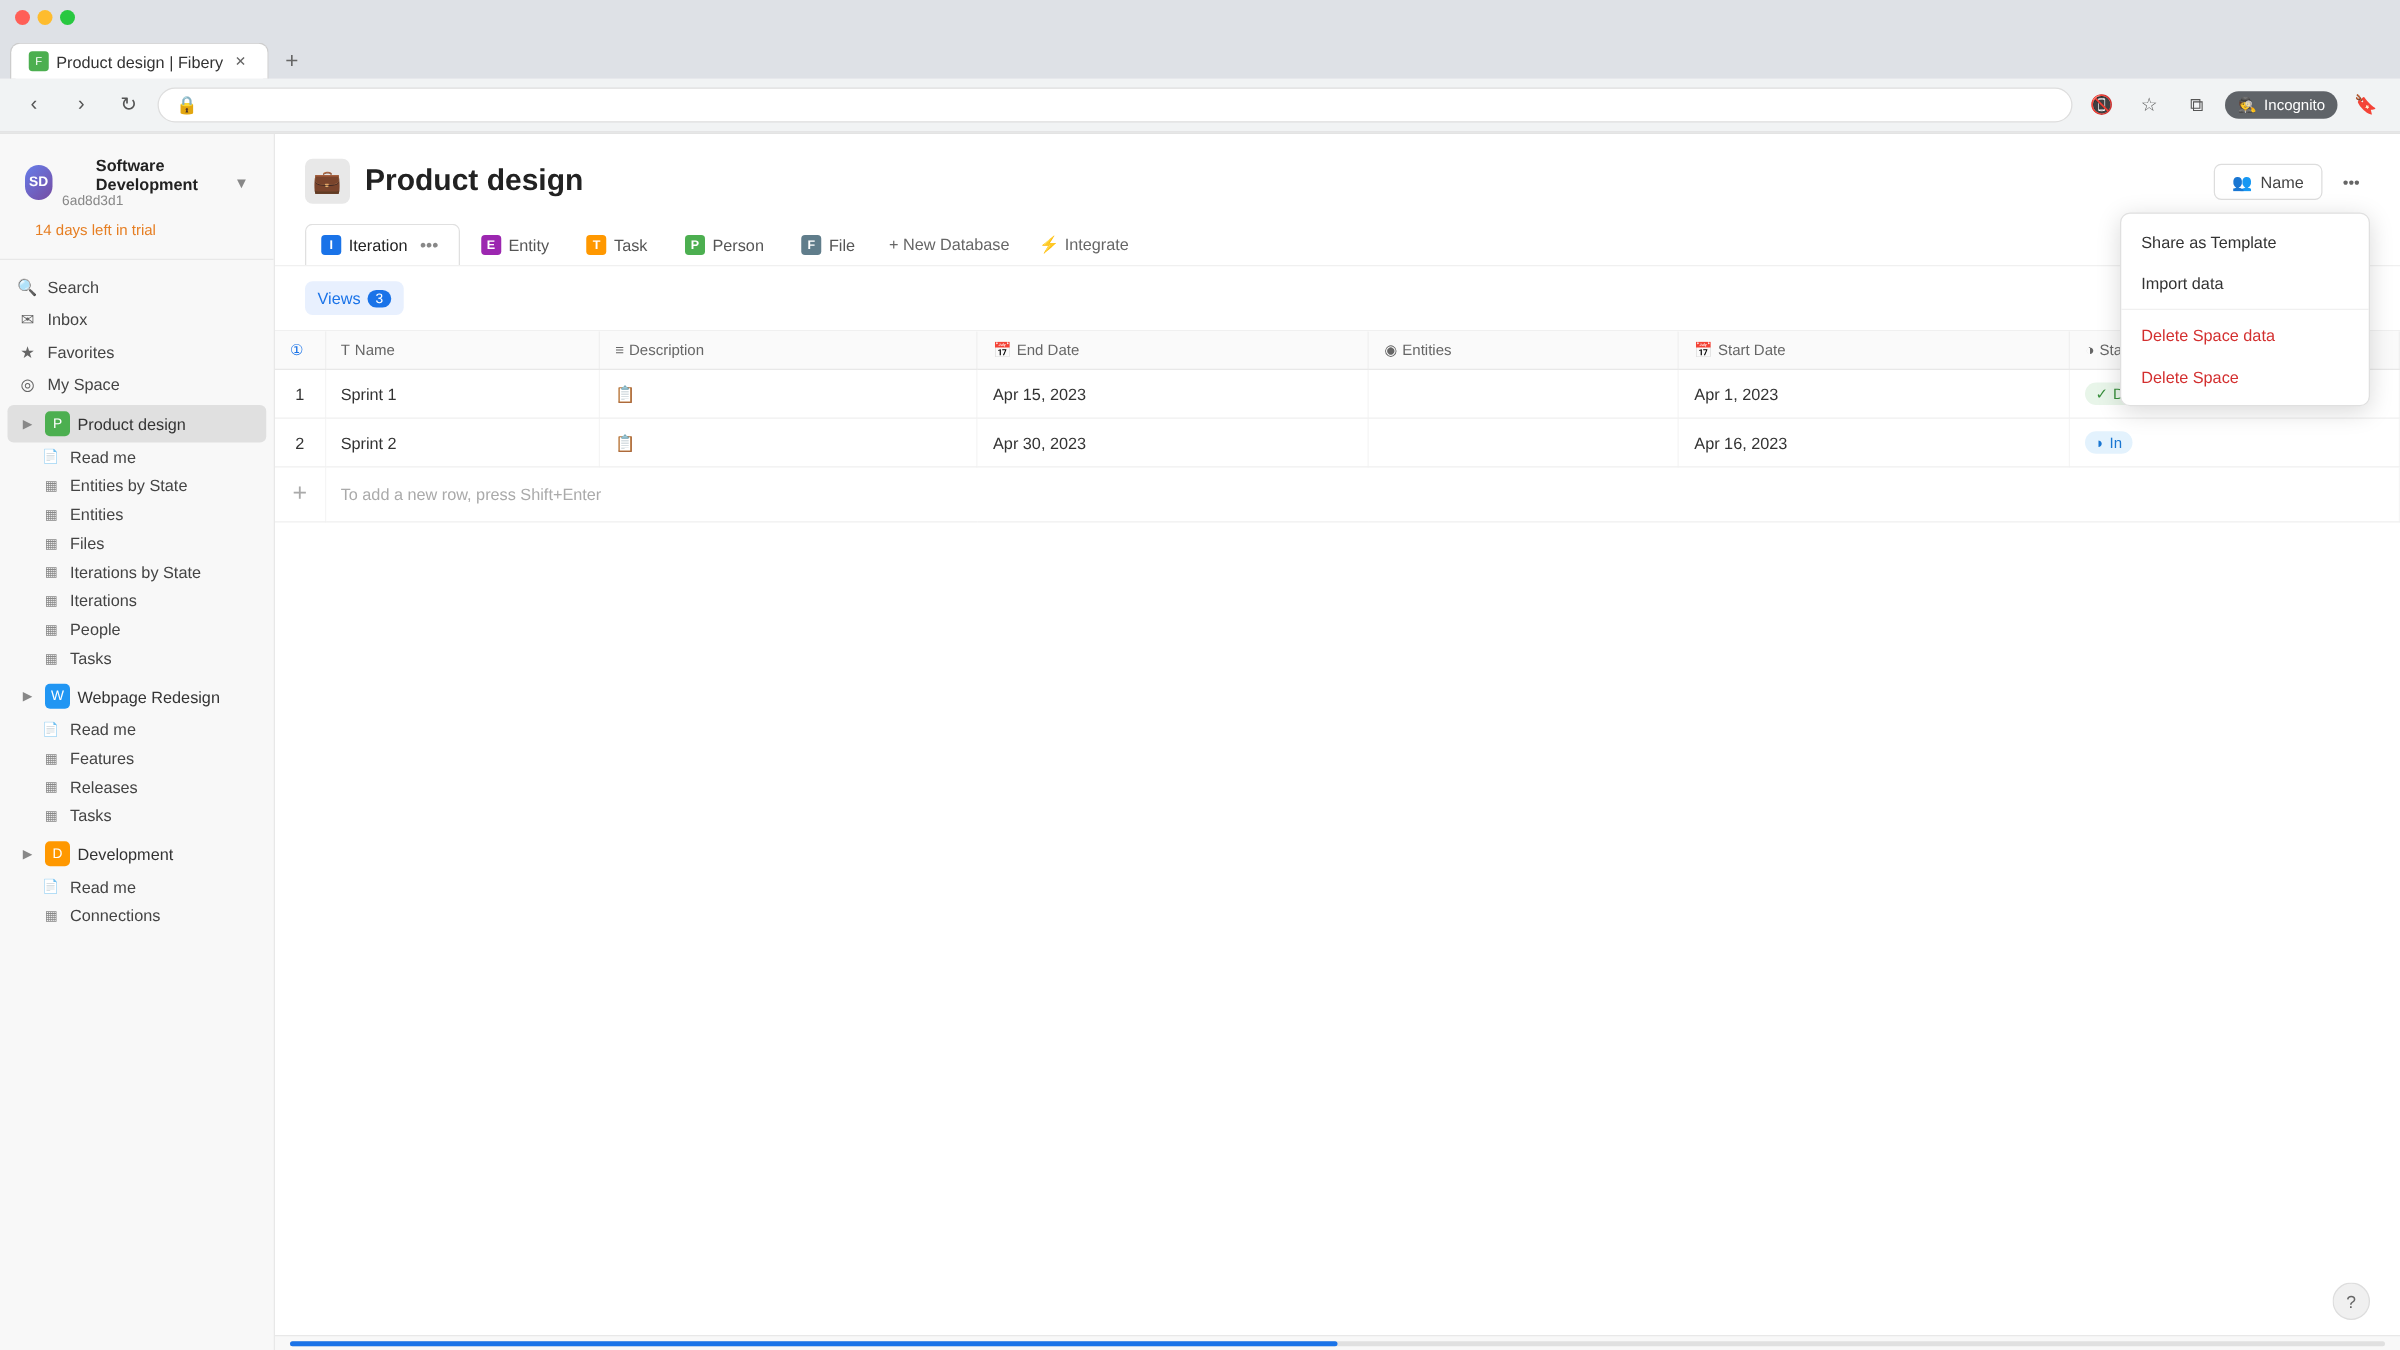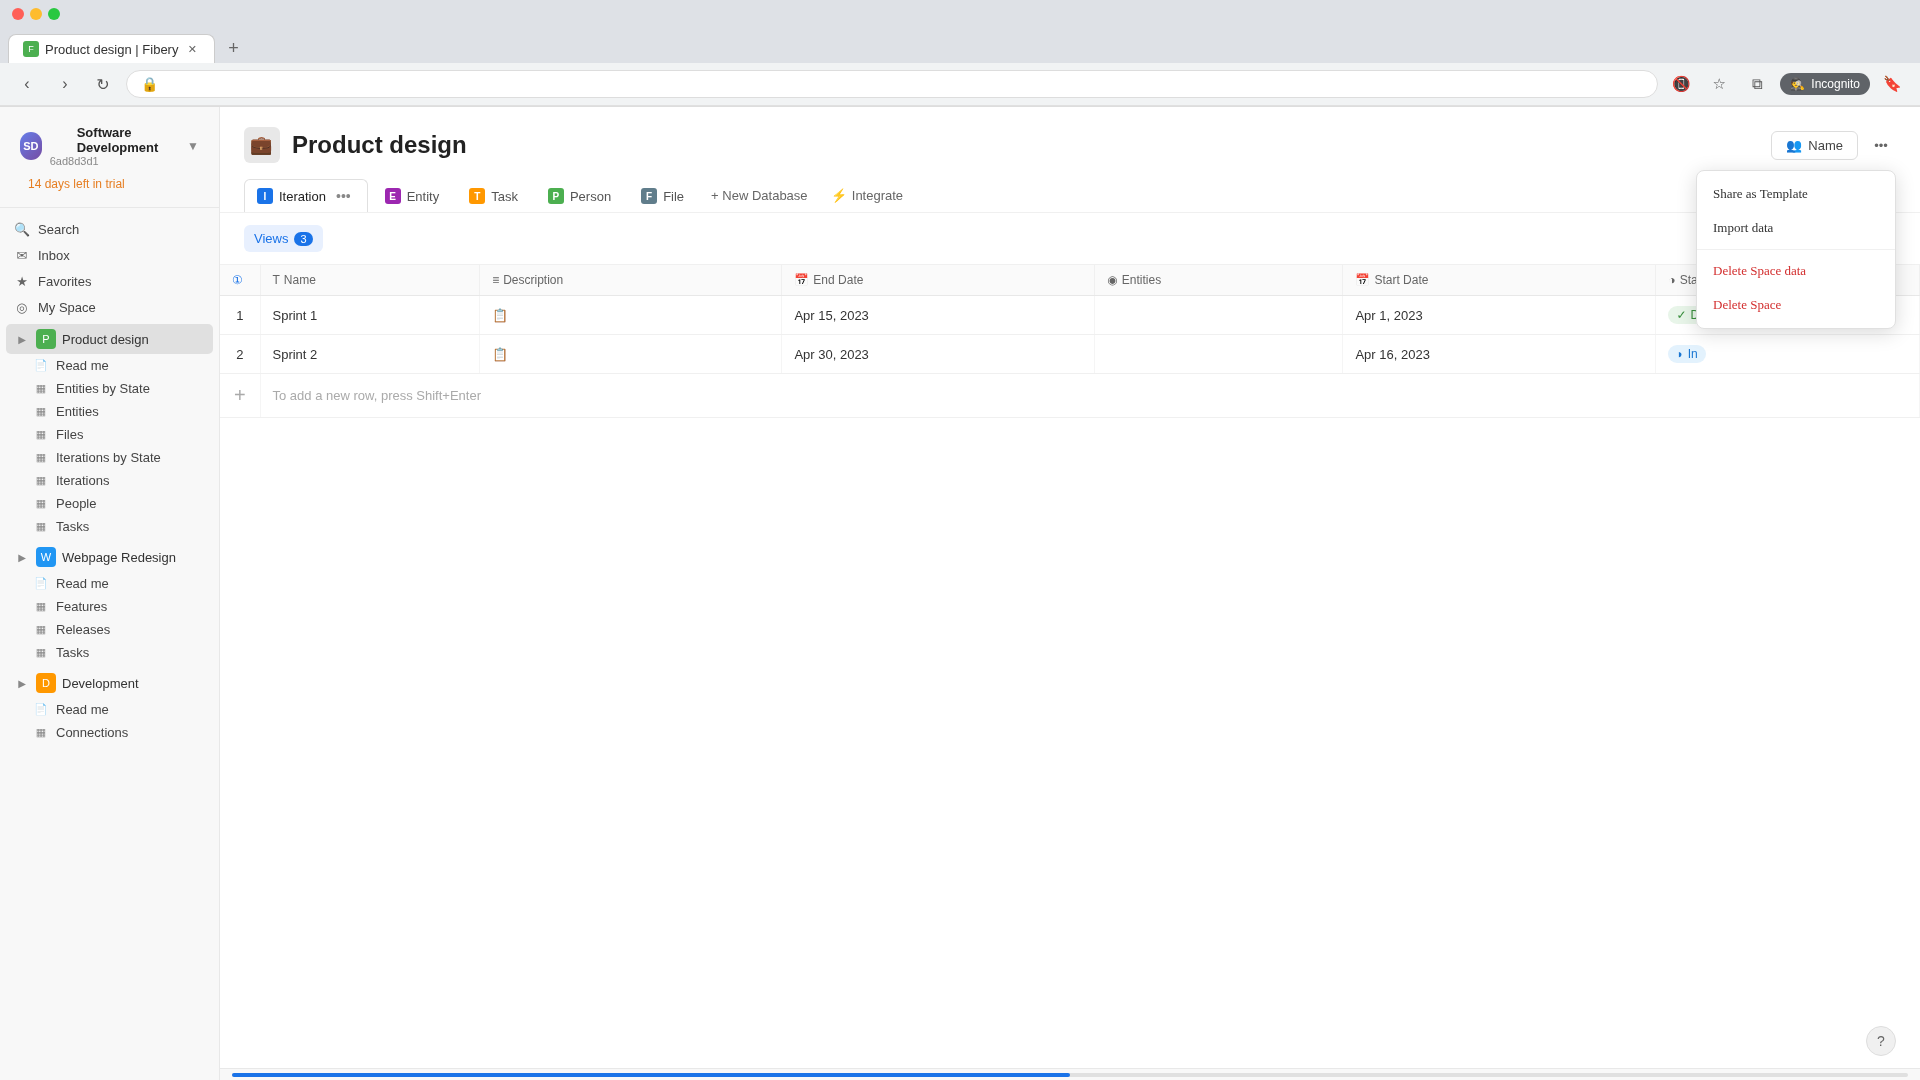--- a/index.html
+++ b/index.html
@@ -91,21 +91,21 @@
     .data-table th { padding: 8px 12px; text-align: left; font-size: 12px; font-weight: 500; color: #666; border-bottom: 1px solid #e8e8e8; border-right: 1px solid #f0f0f0; background: #fafafa; white-space: nowrap; }
     .data-table td { padding: 10px 12px; border-bottom: 1px solid #f0f0f0; border-right: 1px solid #f5f5f5; font-size: 13px; color: #333; }
     .row-number { color: #aaa; font-size: 12px; text-align: center; width: 40px; }
     .add-row { color: #aaa; font-size: 20px; cursor: pointer; }
     .add-row-text { color: #aaa; font-size: 13px; }
     .col-icon { display: inline-flex; align-items: center; gap: 4px; }
 
     .state-badge { display: inline-flex; align-items: center; gap: 4px; padding: 2px 8px; border-radius: 12px; font-size: 12px; }
     .state-done { background: #e8f5e9; color: #388e3c; }
     .state-in-progress { background: #e3f2fd; color: #1976d2; }
-    .dropdown-menu { position: fixed; top: 170px; right: 24px; background: white; border: 1px solid #e0e0e0; border-radius: 8px; box-shadow: 0 4px 20px rgba(0,0,0,0.15); z-index: 101; min-width: 200px; padding: 6px 0; font-family: Liberation Serif, serif; }
+    .dropdown-menu { position: fixed; top: 170px; right: 24px; background: white; border: 1px solid #e0e0e0; border-radius: 8px; box-shadow: 0 4px 20px rgba(0,0,0,0.15); z-index: 101; min-width: 200px; padding: 6px 0; }
     .dropdown-item { padding: 9px 16px; cursor: pointer; font-size: 13px; color: #333; }
     .dropdown-item.danger { color: #d32f2f; }
     .dropdown-divider { height: 1px; background: #f0f0f0; margin: 4px 0; }
 
     
     .scroll-area { height: 12px; background: #f8f8f8; border-top: 1px solid #e8e8e8; display: flex; align-items: center; padding: 0 12px; }
     .scroll-track { flex: 1; height: 4px; background: #e0e0e0; border-radius: 2px; position: relative; }
     .scroll-thumb { position: absolute; left: 0; width: 50%; height: 100%; background: #1a73e8; border-radius: 2px; }
 
     .help-btn { position: fixed; bottom: 24px; right: 24px; width: 30px; height: 30px; background: #f0f0f0; border-radius: 50%; display: flex; align-items: center; justify-content: center; cursor: pointer; color: #666; font-size: 14px; border: 1px solid #ddd; }

